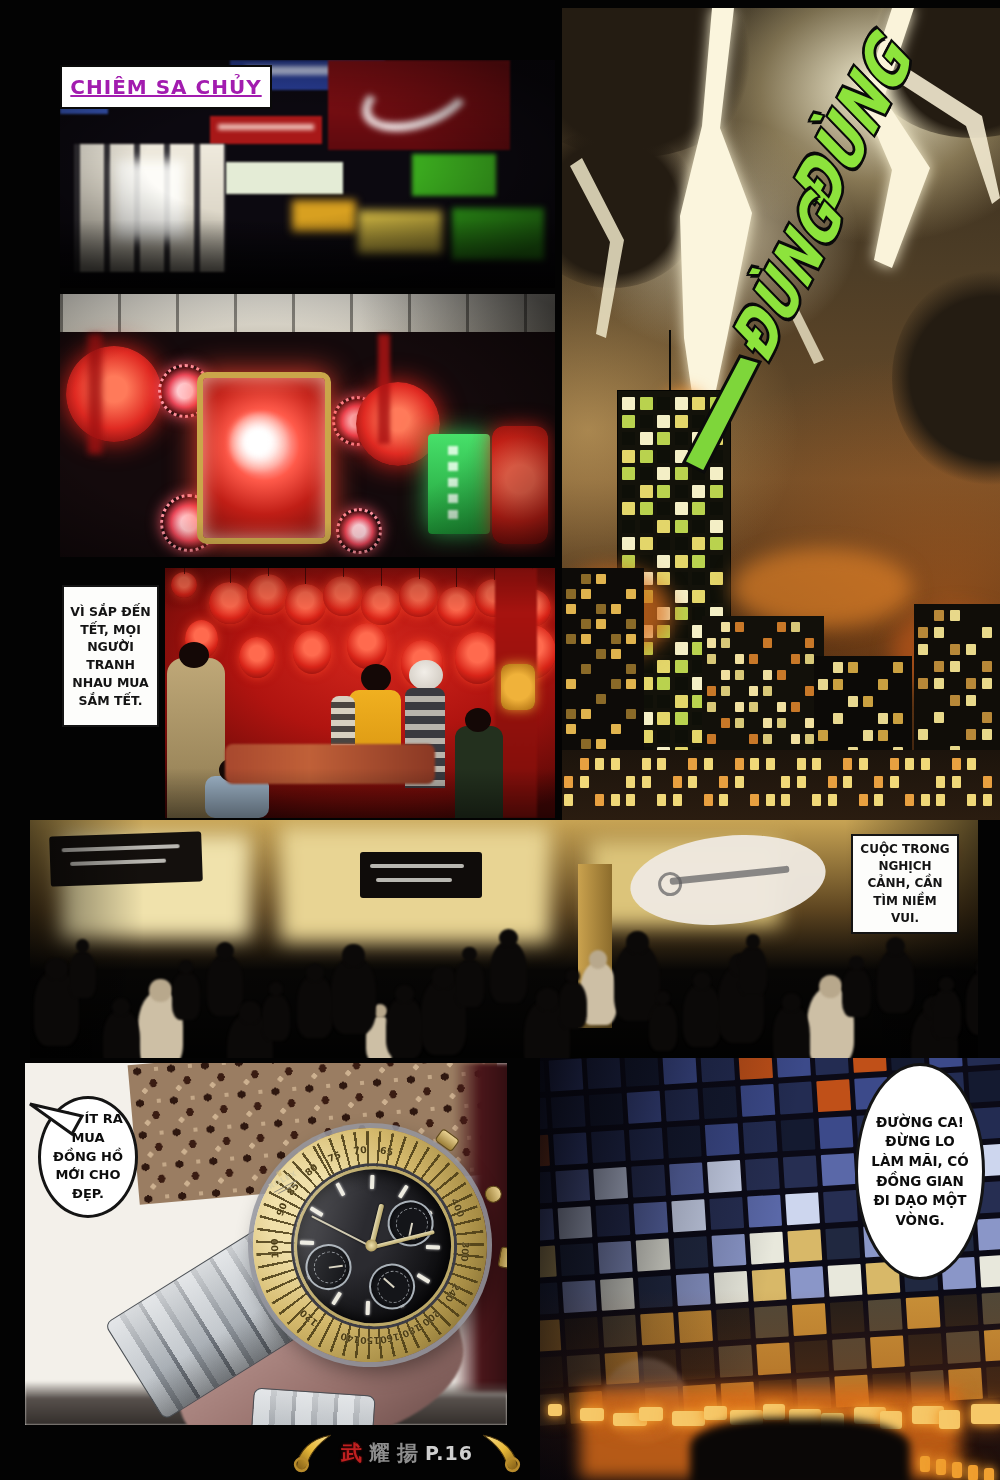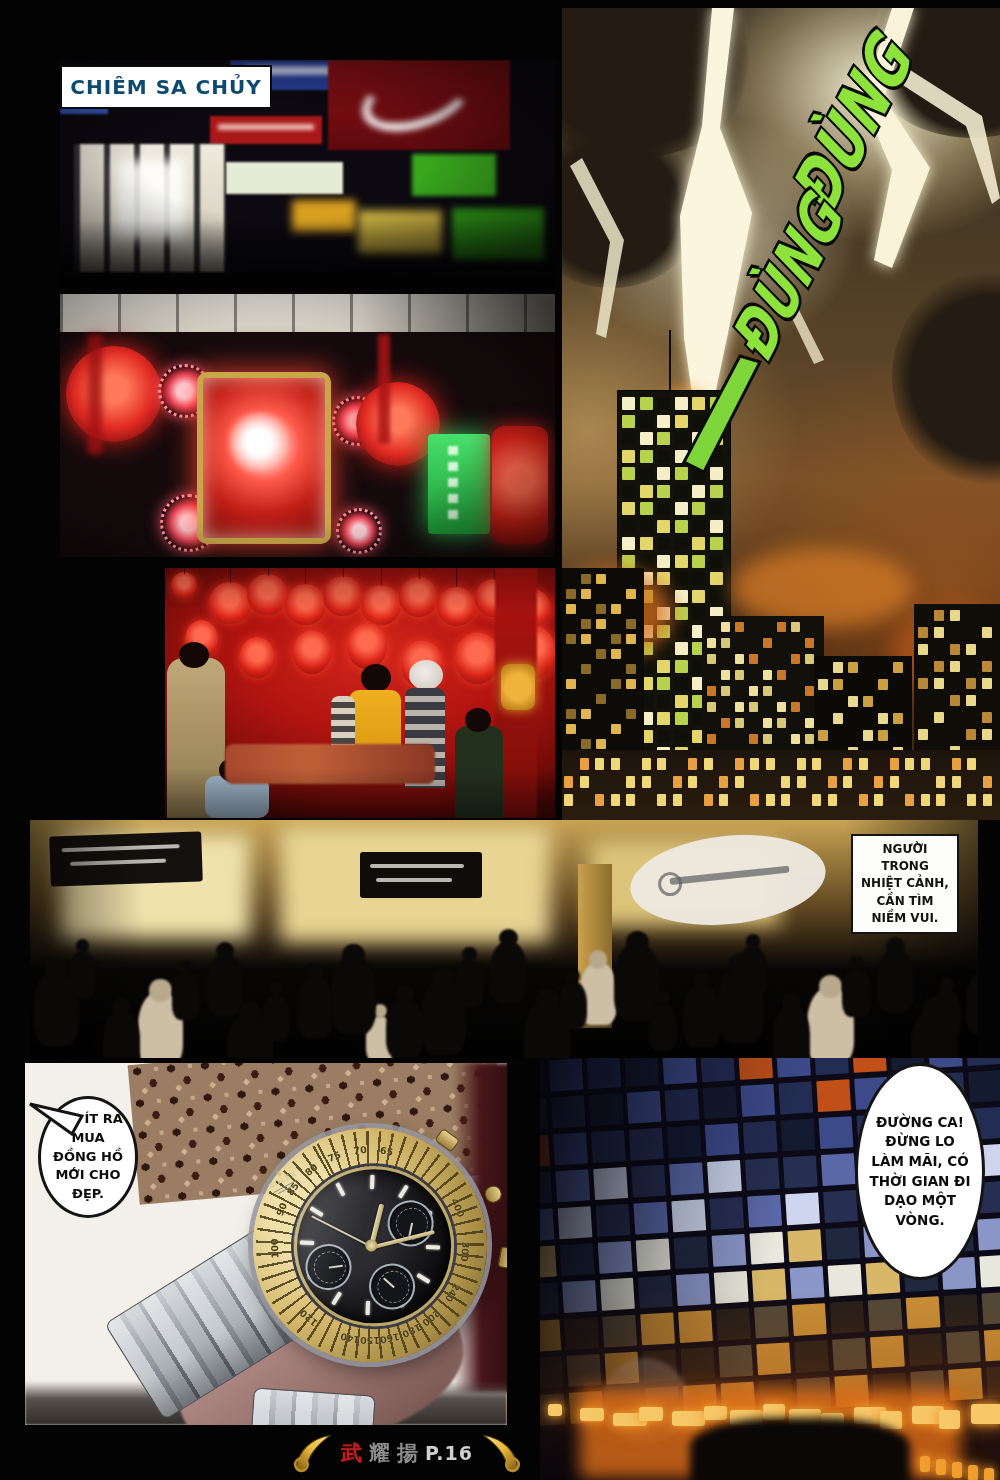--- a/index.html
+++ b/index.html
@@ -19,21 +19,21 @@
   .blur1{filter:blur(1px);} .blur2{filter:blur(2px);} .blur3{filter:blur(3px);}
   .blur4{filter:blur(4px);} .blur6{filter:blur(6px);} .blur8{filter:blur(8px);} .blur10{filter:blur(10px);}
 
   
   #panel1{left:60px;top:60px;width:495px;height:228px;background:#0c0910;}
   #panel1 .vig{left:0;top:0;width:100%;height:100%;
      background:radial-gradient(70% 60% at 45% 45%,transparent 40%,rgba(0,0,0,.55) 95%),
                 linear-gradient(180deg,transparent 70%,rgba(0,0,0,.8));z-index:3;}
   #title-box{position:absolute;left:60px;top:65px;width:212px;height:44px;background:#ffffff;
      border:2px solid #0a0a0a;box-sizing:border-box;display:flex;align-items:center;justify-content:center;
-     font:900 20px "DejaVu Sans",sans-serif;color:#0c4a6e;letter-spacing:1px;z-index:9;}
+     font:900 20px "DejaVu Sans",sans-serif;color:#a21caf;letter-spacing:1px;z-index:9;text-decoration:underline;}
 
   
   #panel2{left:60px;top:294px;width:495px;height:263px;background:#140a0c;}
   .flower{position:absolute;border-radius:50%;border:3px dotted #ff93a0;
      background:radial-gradient(circle,#ffd5dc 0 22%,#e8465a 48%,rgba(200,30,40,.25) 70%,transparent 72%);
      box-shadow:0 0 14px rgba(255,90,110,.8);}
   .neonred{position:absolute;border-radius:50%;
      background:radial-gradient(circle at 50% 45%,#ff7a5a 0 18%,#e02a22 55%,#7a0d0d 85%);
      box-shadow:0 0 26px rgba(235,40,30,.9);}
 
@@ -213,20 +213,21 @@
     <div class="abs" style="left:166px;top:128px;width:24px;height:64px;border-radius:8px;background:repeating-linear-gradient(180deg,#d8d0c0 0 6px,#4a4440 6px 12px);"></div>
     <div class="abs" style="left:244px;top:92px;width:34px;height:30px;border-radius:50%;background:radial-gradient(circle at 45% 40%,#f2eee8,#c9c2b8);"></div>
     <div class="abs" style="left:240px;top:120px;width:40px;height:100px;background:repeating-linear-gradient(180deg,#3a3a40 0 8px,#b8b4ac 8px 14px);border-radius:8px 8px 0 0;"></div>
     <div class="sil" style="left:290px;top:158px;width:48px;height:92px;border-radius:12px 12px 0 0;background:#23301e;"></div>
     <div class="sil" style="left:300px;top:140px;width:26px;height:24px;border-radius:50%;"></div>
     <div class="abs" style="left:40px;top:208px;width:64px;height:42px;border-radius:10px;background:#9eb4c8;"></div>
     <div class="sil" style="left:54px;top:190px;width:28px;height:24px;border-radius:50%;"></div>
     <div class="abs" style="left:60px;top:176px;width:210px;height:40px;background:linear-gradient(90deg,#a8482e,#c06038 40%,#8a3824);border-radius:8px;filter:blur(1px);"></div>
     <div class="abs" style="left:0;top:0;width:390px;height:250px;background:linear-gradient(180deg,rgba(0,0,0,.3),transparent 18%,transparent 80%,rgba(0,0,0,.45));"></div>
   </div>
+  <div class="caption" style="left:62px;top:585px;width:97px;height:142px;">VÌ SẮP ĐẾN TẾT, MỌI NGƯỜI TRANH NHAU MUA SẮM TẾT.</div>
 
   <div id="panel4" class="panel">
     <div class="abs" style="left:0;top:0;width:948px;height:150px;background:linear-gradient(180deg,rgba(210,172,88,.95),rgba(150,110,50,.6) 60%,transparent);"></div>
     <div class="abs blur10" style="left:30px;top:14px;width:190px;height:104px;background:#f0e2ac;"></div>
     <div class="abs blur10" style="left:250px;top:6px;width:270px;height:116px;background:#e8d493;"></div>
     <div class="abs blur10" style="left:560px;top:20px;width:190px;height:86px;background:#dcc47a;"></div>
     <div class="abs" style="left:20px;top:14px;width:152px;height:50px;background:#14100d;transform:rotate(-2deg);border-radius:3px;">
       <div class="dash" style="left:12px;top:12px;width:118px;"></div>
       <div class="dash" style="left:20px;top:26px;width:96px;"></div>
     </div>
@@ -298,21 +299,21 @@
         <div style="position: absolute; left: 855.997px; top: 116.979px; width: 18.8368px; height: 18.8368px; border-radius: 50%; background: rgb(11, 9, 8); filter: blur(0.8px); z-index: 2;"></div>
         <div style="position: absolute; left: 881.138px; top: 188.223px; width: 46.4164px; height: 78.9079px; border-radius: 46% 46% 30% 30%; background: rgb(11, 9, 8); filter: blur(1px); z-index: 2;"></div>
         <div style="position: absolute; left: 892.742px; top: 176.223px; width: 23.2082px; height: 23.2082px; border-radius: 50%; background: rgb(11, 9, 8); filter: blur(0.8px); z-index: 2;"></div>
         <div style="position: absolute; left: 901.67px; top: 169.39px; width: 29.1339px; height: 49.5277px; border-radius: 46% 46% 30% 30%; background: rgb(11, 9, 8); filter: blur(1px); z-index: 2;"></div>
         <div style="position: absolute; left: 908.953px; top: 157.39px; width: 14.567px; height: 14.567px; border-radius: 50%; background: rgb(11, 9, 8); filter: blur(0.8px); z-index: 2;"></div>
         <div style="position: absolute; left: 936.229px; top: 150.557px; width: 37.8514px; height: 64.3474px; border-radius: 46% 46% 30% 30%; background: rgb(11, 9, 8); filter: blur(1px); z-index: 2;"></div>
         <div style="position: absolute; left: 945.692px; top: 138.557px; width: 18.9257px; height: 18.9257px; border-radius: 50%; background: rgb(11, 9, 8); filter: blur(0.8px); z-index: 2;"></div>
       </div>
     <div class="abs" style="left:0;top:0;width:948px;height:238px;background:linear-gradient(90deg,rgba(0,0,0,.55),transparent 12%,transparent 86%,rgba(0,0,0,.6)),linear-gradient(180deg,transparent 62%,rgba(0,0,0,.75));"></div>
   </div>
-  <div class="caption" style="left:851px;top:834px;width:108px;height:100px;font-size:12px;">NGƯỜI TRONG NHIỆT CẢNH, CẦN TÌM NIỀM VUI.</div>
+  <div class="caption" style="left:851px;top:834px;width:108px;height:100px;font-size:12px;">CUỘC TRONG NGHỊCH CẢNH, CẦN TÌM NIỀM VUI.</div>
 
   <div id="rpanel" class="panel">
     <div class="cloud" style="left:-60px;top:-50px;width:260px;height:200px;"></div>
     <div class="cloud" style="left:300px;top:-40px;width:220px;height:170px;"></div>
     <div class="cloud" style="left:-40px;top:120px;width:180px;height:160px;"></div>
     <div class="cloud" style="left:330px;top:260px;width:200px;height:220px;"></div>
     <svg width="438" height="812" style="position:absolute;left:0;top:0;">
       <g filter="url(#lb)">
           <polygon points="150,0 172,0 158,120 190,205 165,330 146,420 135,420 122,330 118,208 140,118" fill="#f7efcf"></polygon>
         </g>
@@ -950,21 +951,21 @@
         <div class="signlight" style="position: absolute; left: 398.809px; top: 352.051px; width: 21.3118px; height: 18.8974px;"></div>
         <div class="signlight" style="position: absolute; left: 431.179px; top: 346.352px; width: 31.1065px; height: 19.4213px;"></div>
         <div class="signlight" style="position: absolute; left: 380px; top: 398.164px; width: 10px; height: 16px; background: rgb(240, 160, 48);"></div>
         <div class="signlight" style="position: absolute; left: 396px; top: 401.216px; width: 10px; height: 16px; background: rgb(240, 160, 48);"></div>
         <div class="signlight" style="position: absolute; left: 412px; top: 404.282px; width: 10px; height: 16px; background: rgb(240, 160, 48);"></div>
         <div class="signlight" style="position: absolute; left: 428px; top: 407.347px; width: 10px; height: 16px; background: rgb(240, 160, 48);"></div>
         <div class="signlight" style="position: absolute; left: 444px; top: 410.413px; width: 10px; height: 16px; background: rgb(240, 160, 48);"></div>
       </div>
     <div class="abs" style="left:150px;top:360px;width:220px;height:70px;background:#0a0706;border-radius:40% 40% 0 0;filter:blur(4px);z-index:5;"></div>
   </div>
-  <div class="bubble" style="left:855px;top:1063px;width:130px;height:217px;font-size:13.5px;">ĐƯỜNG CA! ĐỪNG LO LÀM MÃI, CÓ THỜI GIAN ĐI DẠO MỘT VÒNG.</div>
+  <div class="bubble" style="left:855px;top:1063px;width:130px;height:217px;font-size:13.5px;">ĐƯỜNG CA! ĐỪNG LO LÀM MÃI, CÓ ĐỒNG GIAN ĐI DẠO MỘT VÒNG.</div>
 
   <div id="footer">
     <svg width="42" height="42" viewBox="0 0 40 40">
       <defs>
           <linearGradient id="g1" x1="0" y1="1" x2="1" y2="0">
         <stop offset="0" stop-color="#7a5614"></stop>
             <stop offset=".5" stop-color="#e8b838"></stop>
             <stop offset="1" stop-color="#f8e090"></stop>
       </linearGradient>
         </defs>

